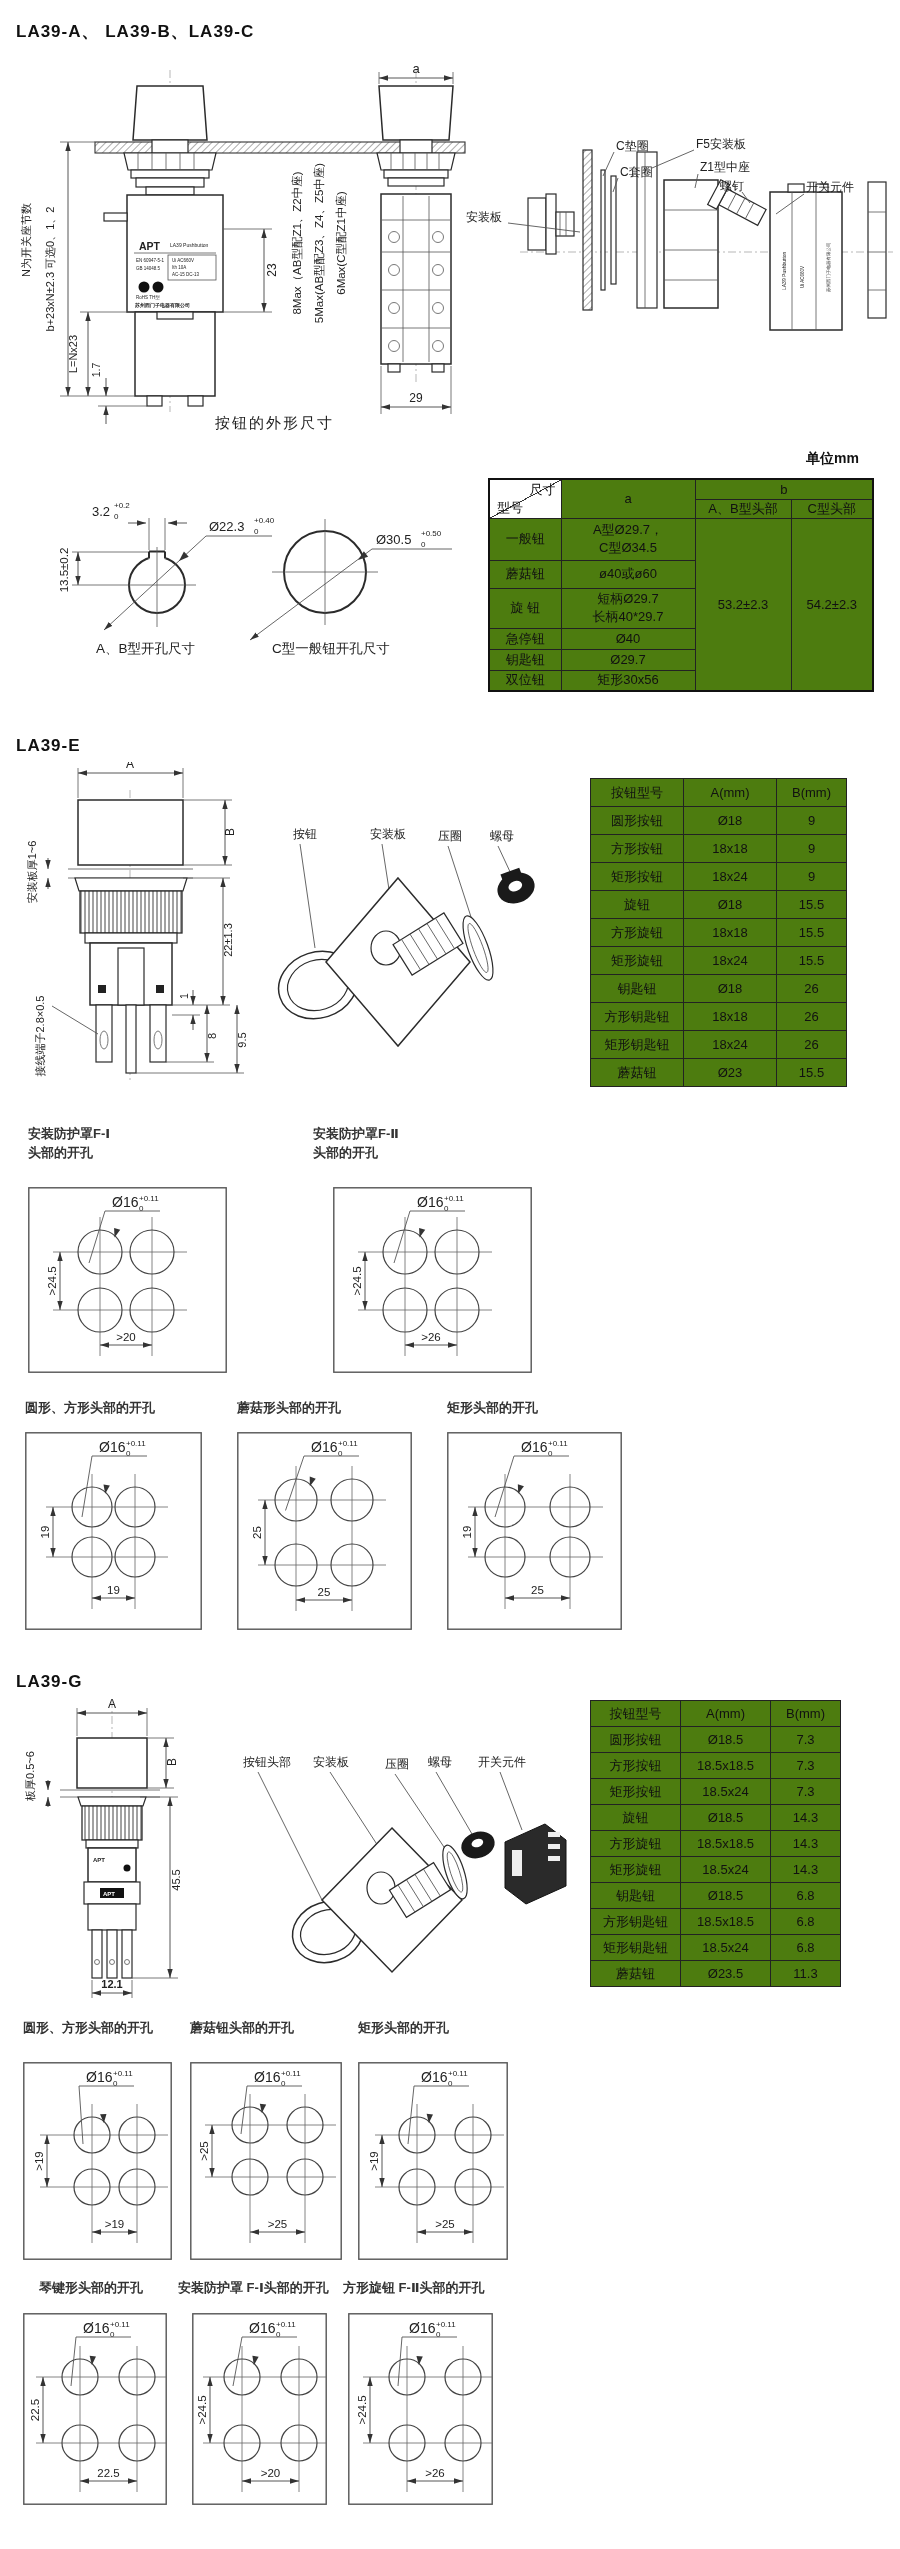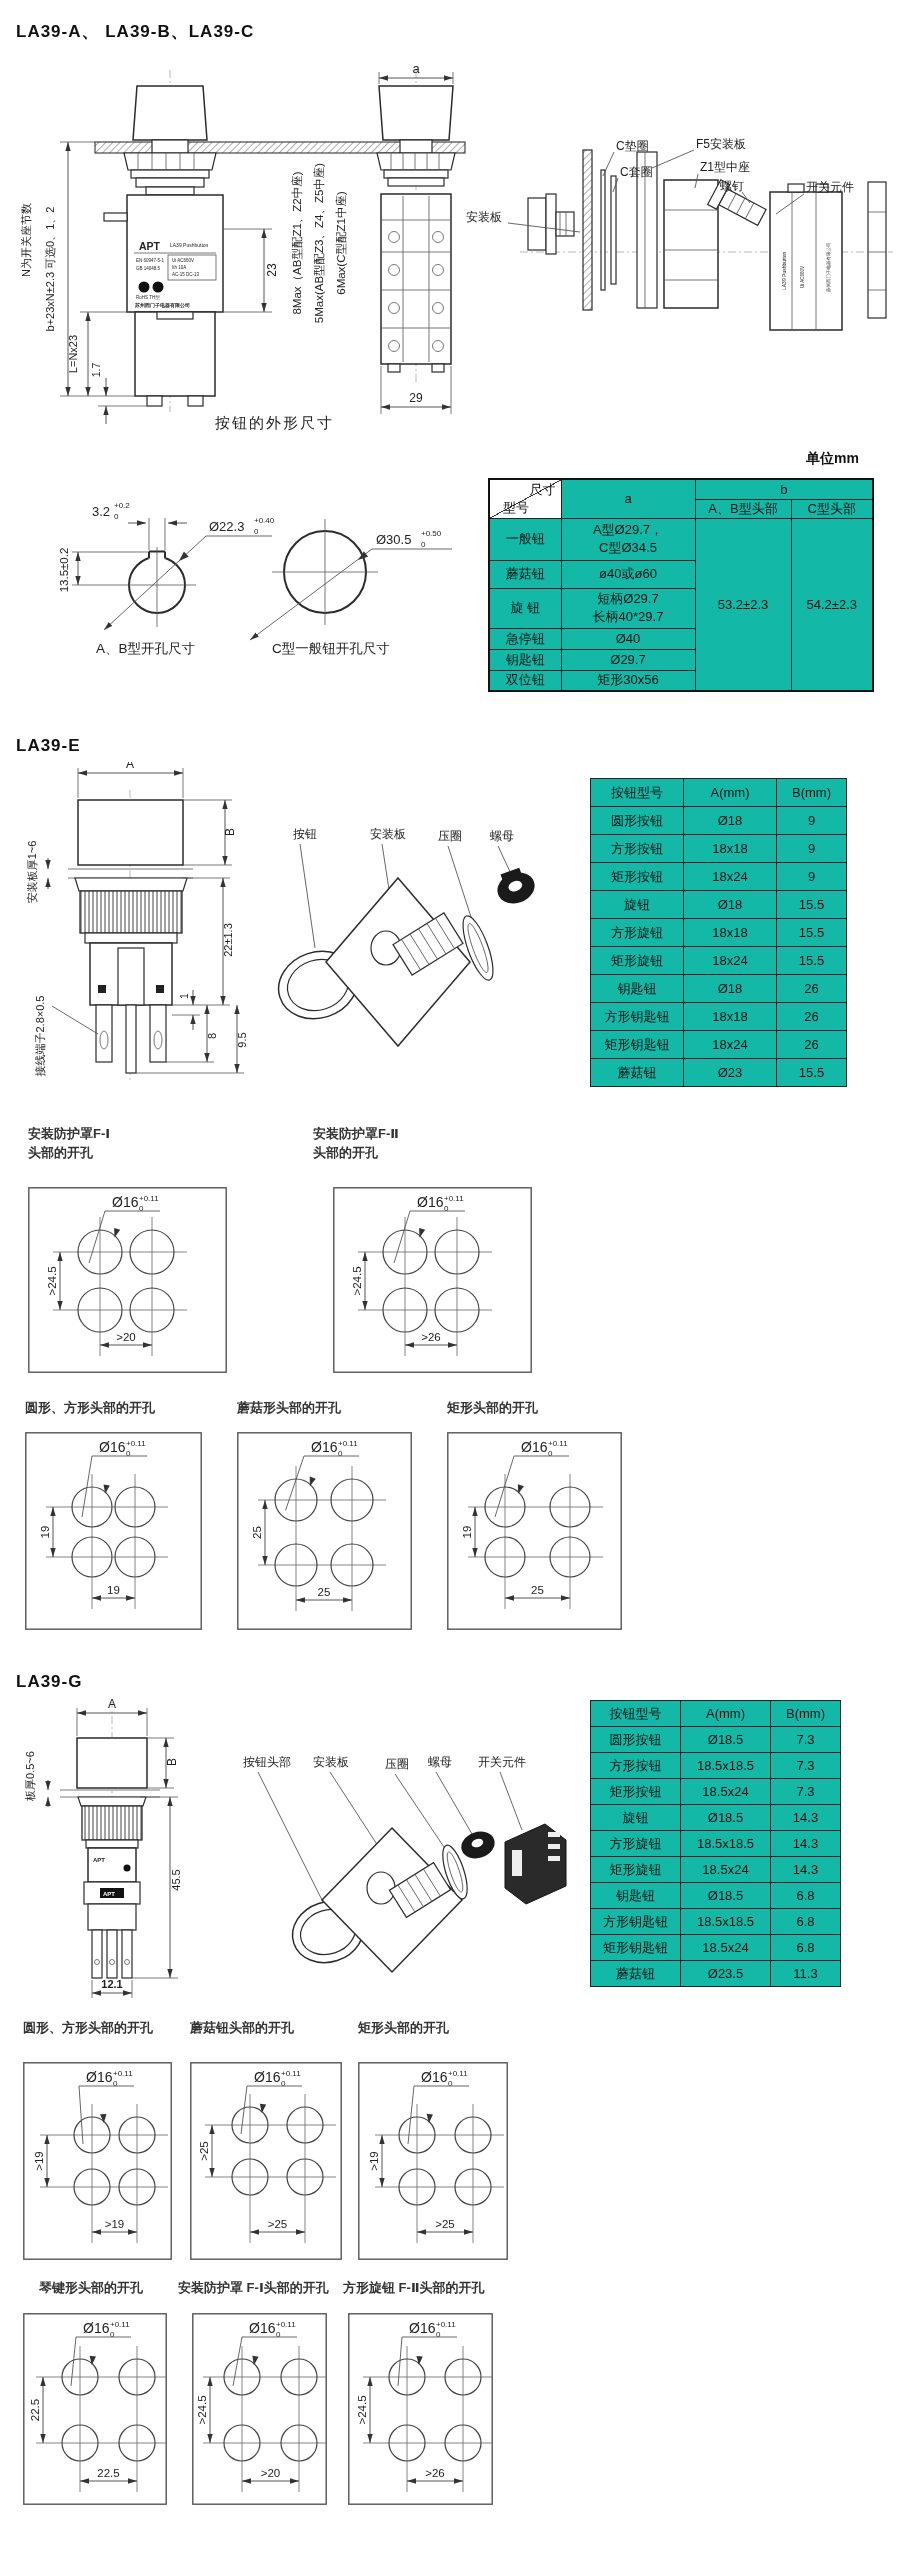--- a/index.html
+++ b/index.html
@@ -23,28 +23,28 @@
   .drill{position:absolute}
   .bx{fill:none;stroke:#555;stroke-width:1.4}
   .th{stroke:#666;stroke-width:.8}
   .hc{fill:none;stroke:#444;stroke-width:1.2}
   .dt{font-size:11.5px;fill:#222}
   .dia{font-size:14px;fill:#222}
   .tol{font-size:8px;fill:#222}
   .caption{position:absolute;font-size:13px;font-weight:600;color:#333;white-space:nowrap;line-height:19px}
   .unit{position:absolute;font-size:14px;font-weight:bold;color:#111}
   
-  .tbl{position:absolute;background:#14b8a6}
+  .tbl{position:absolute;background:#4d7c0f}
   .tbl table{border-collapse:collapse;table-layout:fixed}
   .tbl th,.tbl td{border:1px solid #222;text-align:center;vertical-align:middle;font-weight:normal;
                   font-size:13px;padding:0 2px;color:#111}
   .tbl1 table{border:2px solid #111}
   .corner{position:relative;background:linear-gradient(to bottom right,#fff 49.3%,#333 49.3%,#333 50.7%,#fff 50.7%)}
   .c-top{position:absolute;top:1px;right:5px}
-  .c-bot{position:absolute;bottom:1px;left:13px}
+  .c-bot{position:absolute;bottom:1px;left:7px}
   .tbl2 tr,.tbl3 tr{height:28px}
   .tbl3 tr{height:26px}
 </style>
 </head>
 <body>
 
 <div class="page">
 
 <svg width="0" height="0" style="position:absolute">
   <defs>

